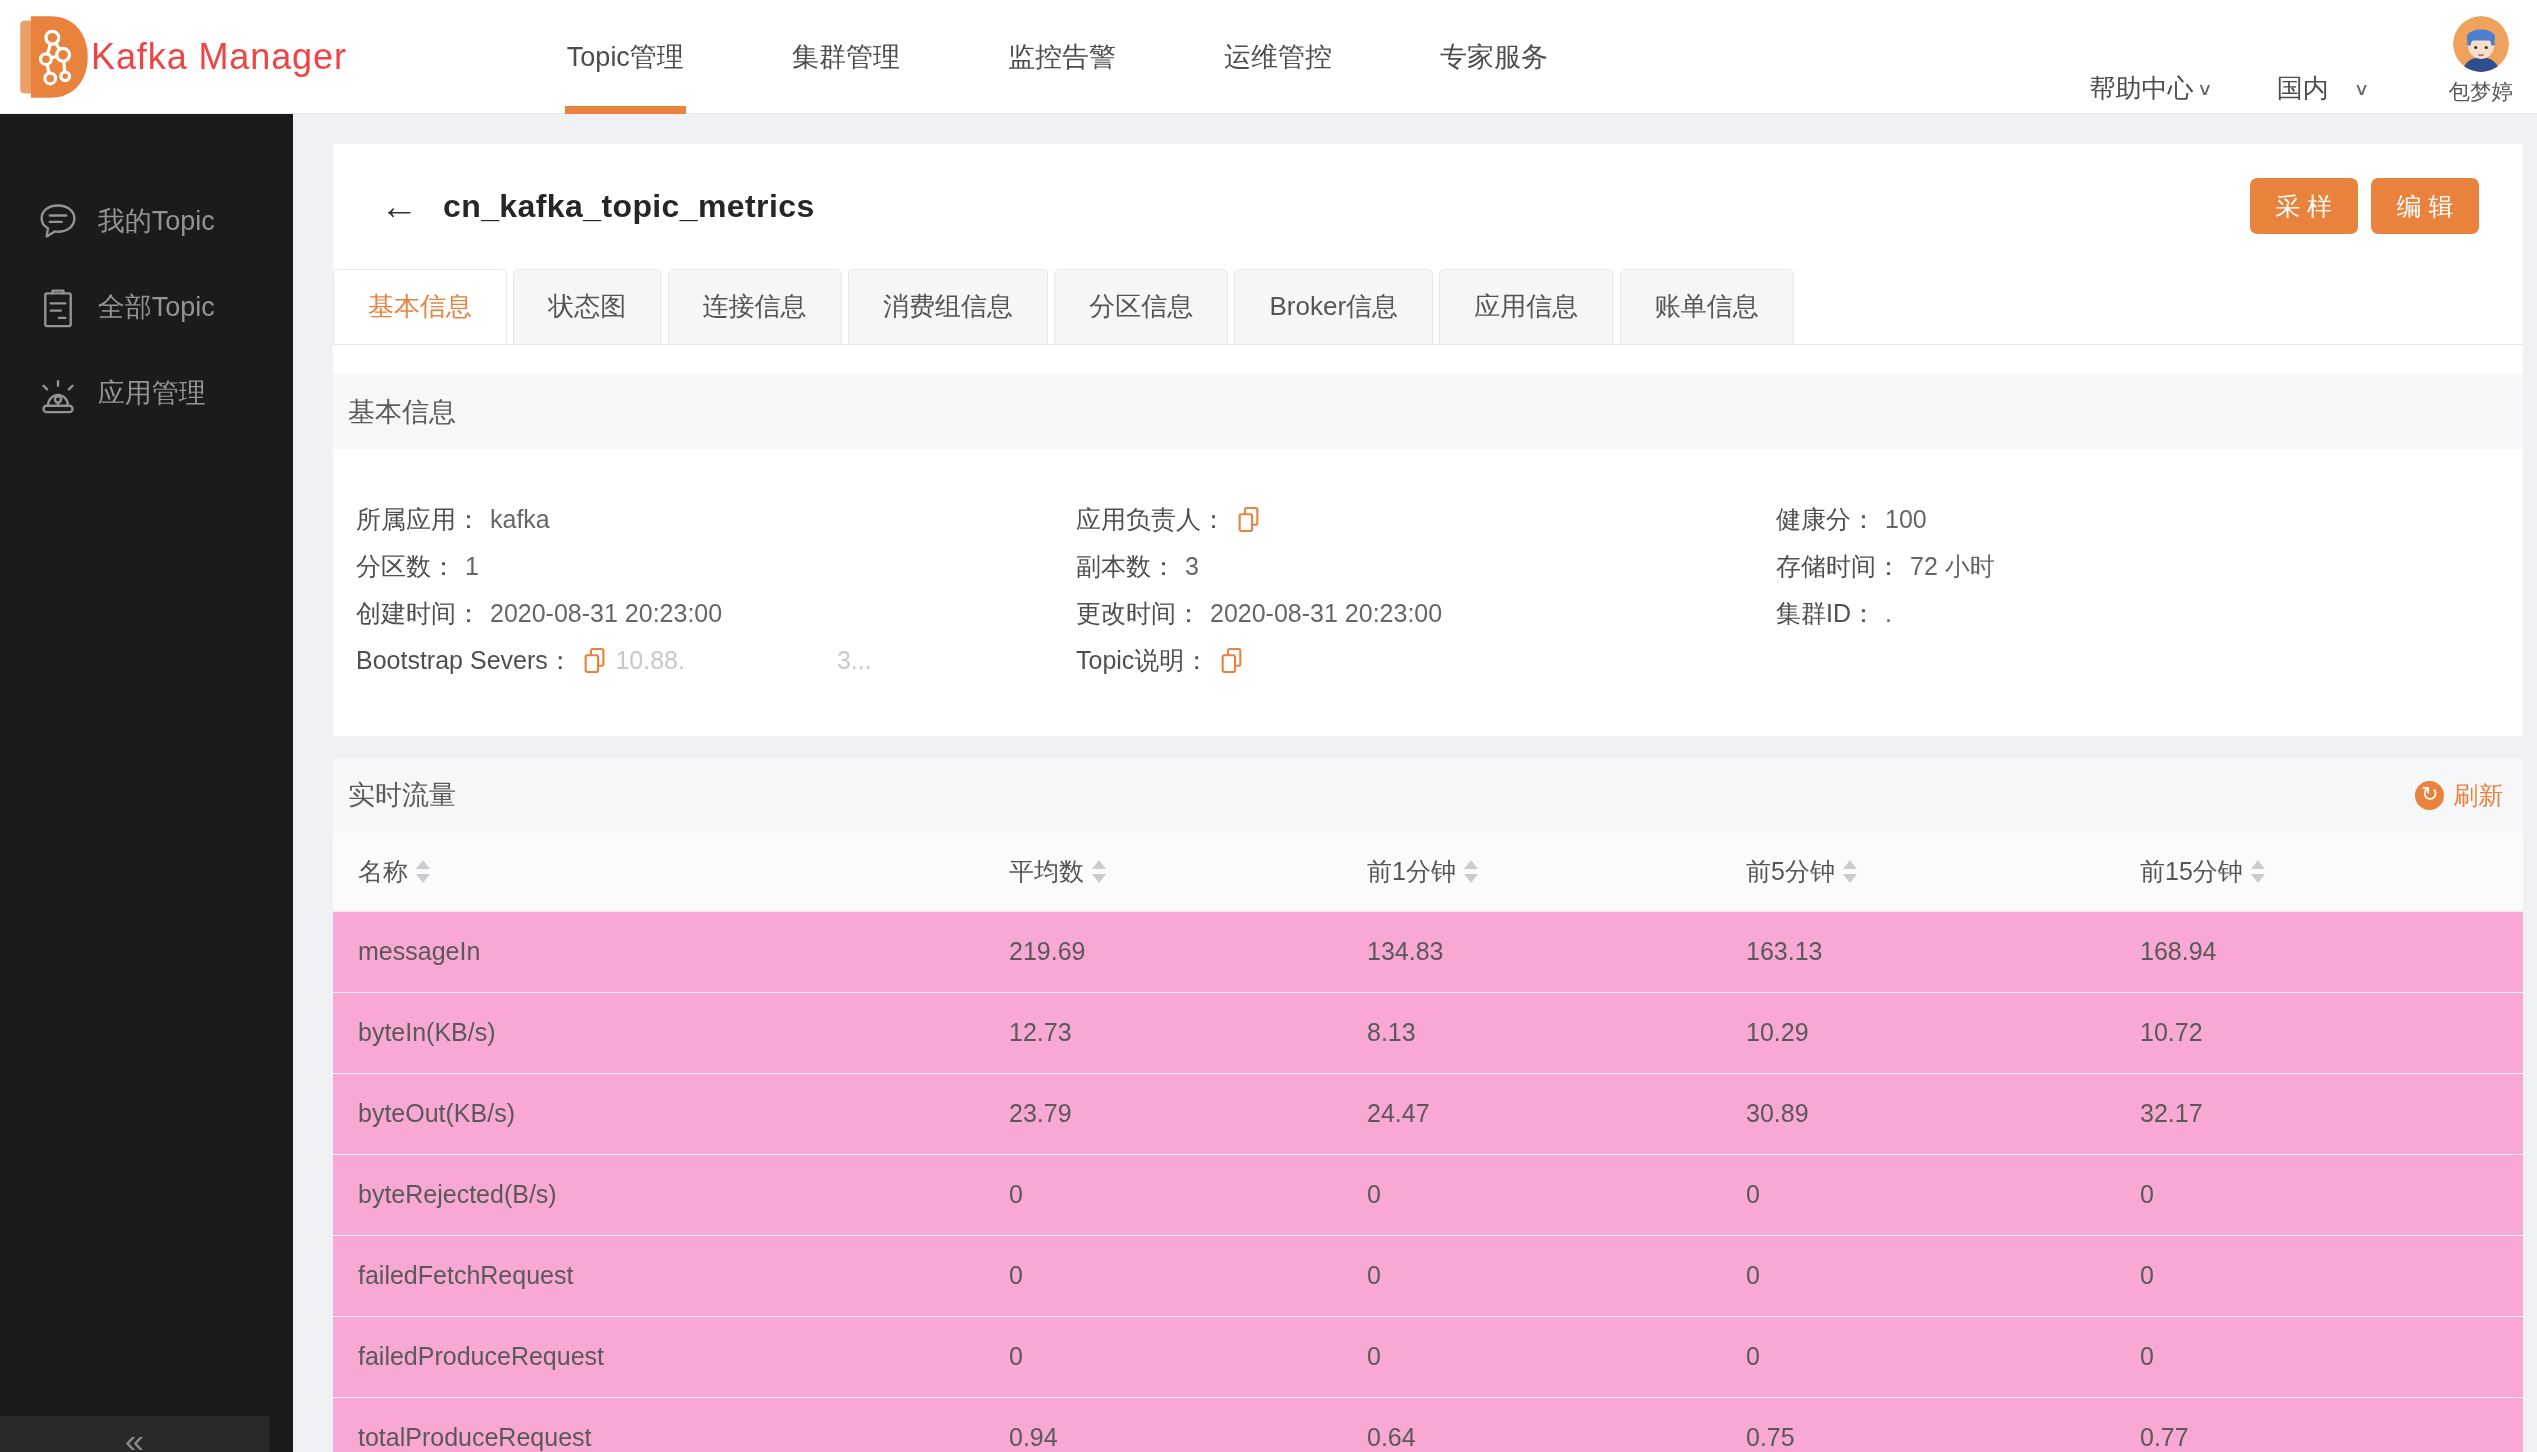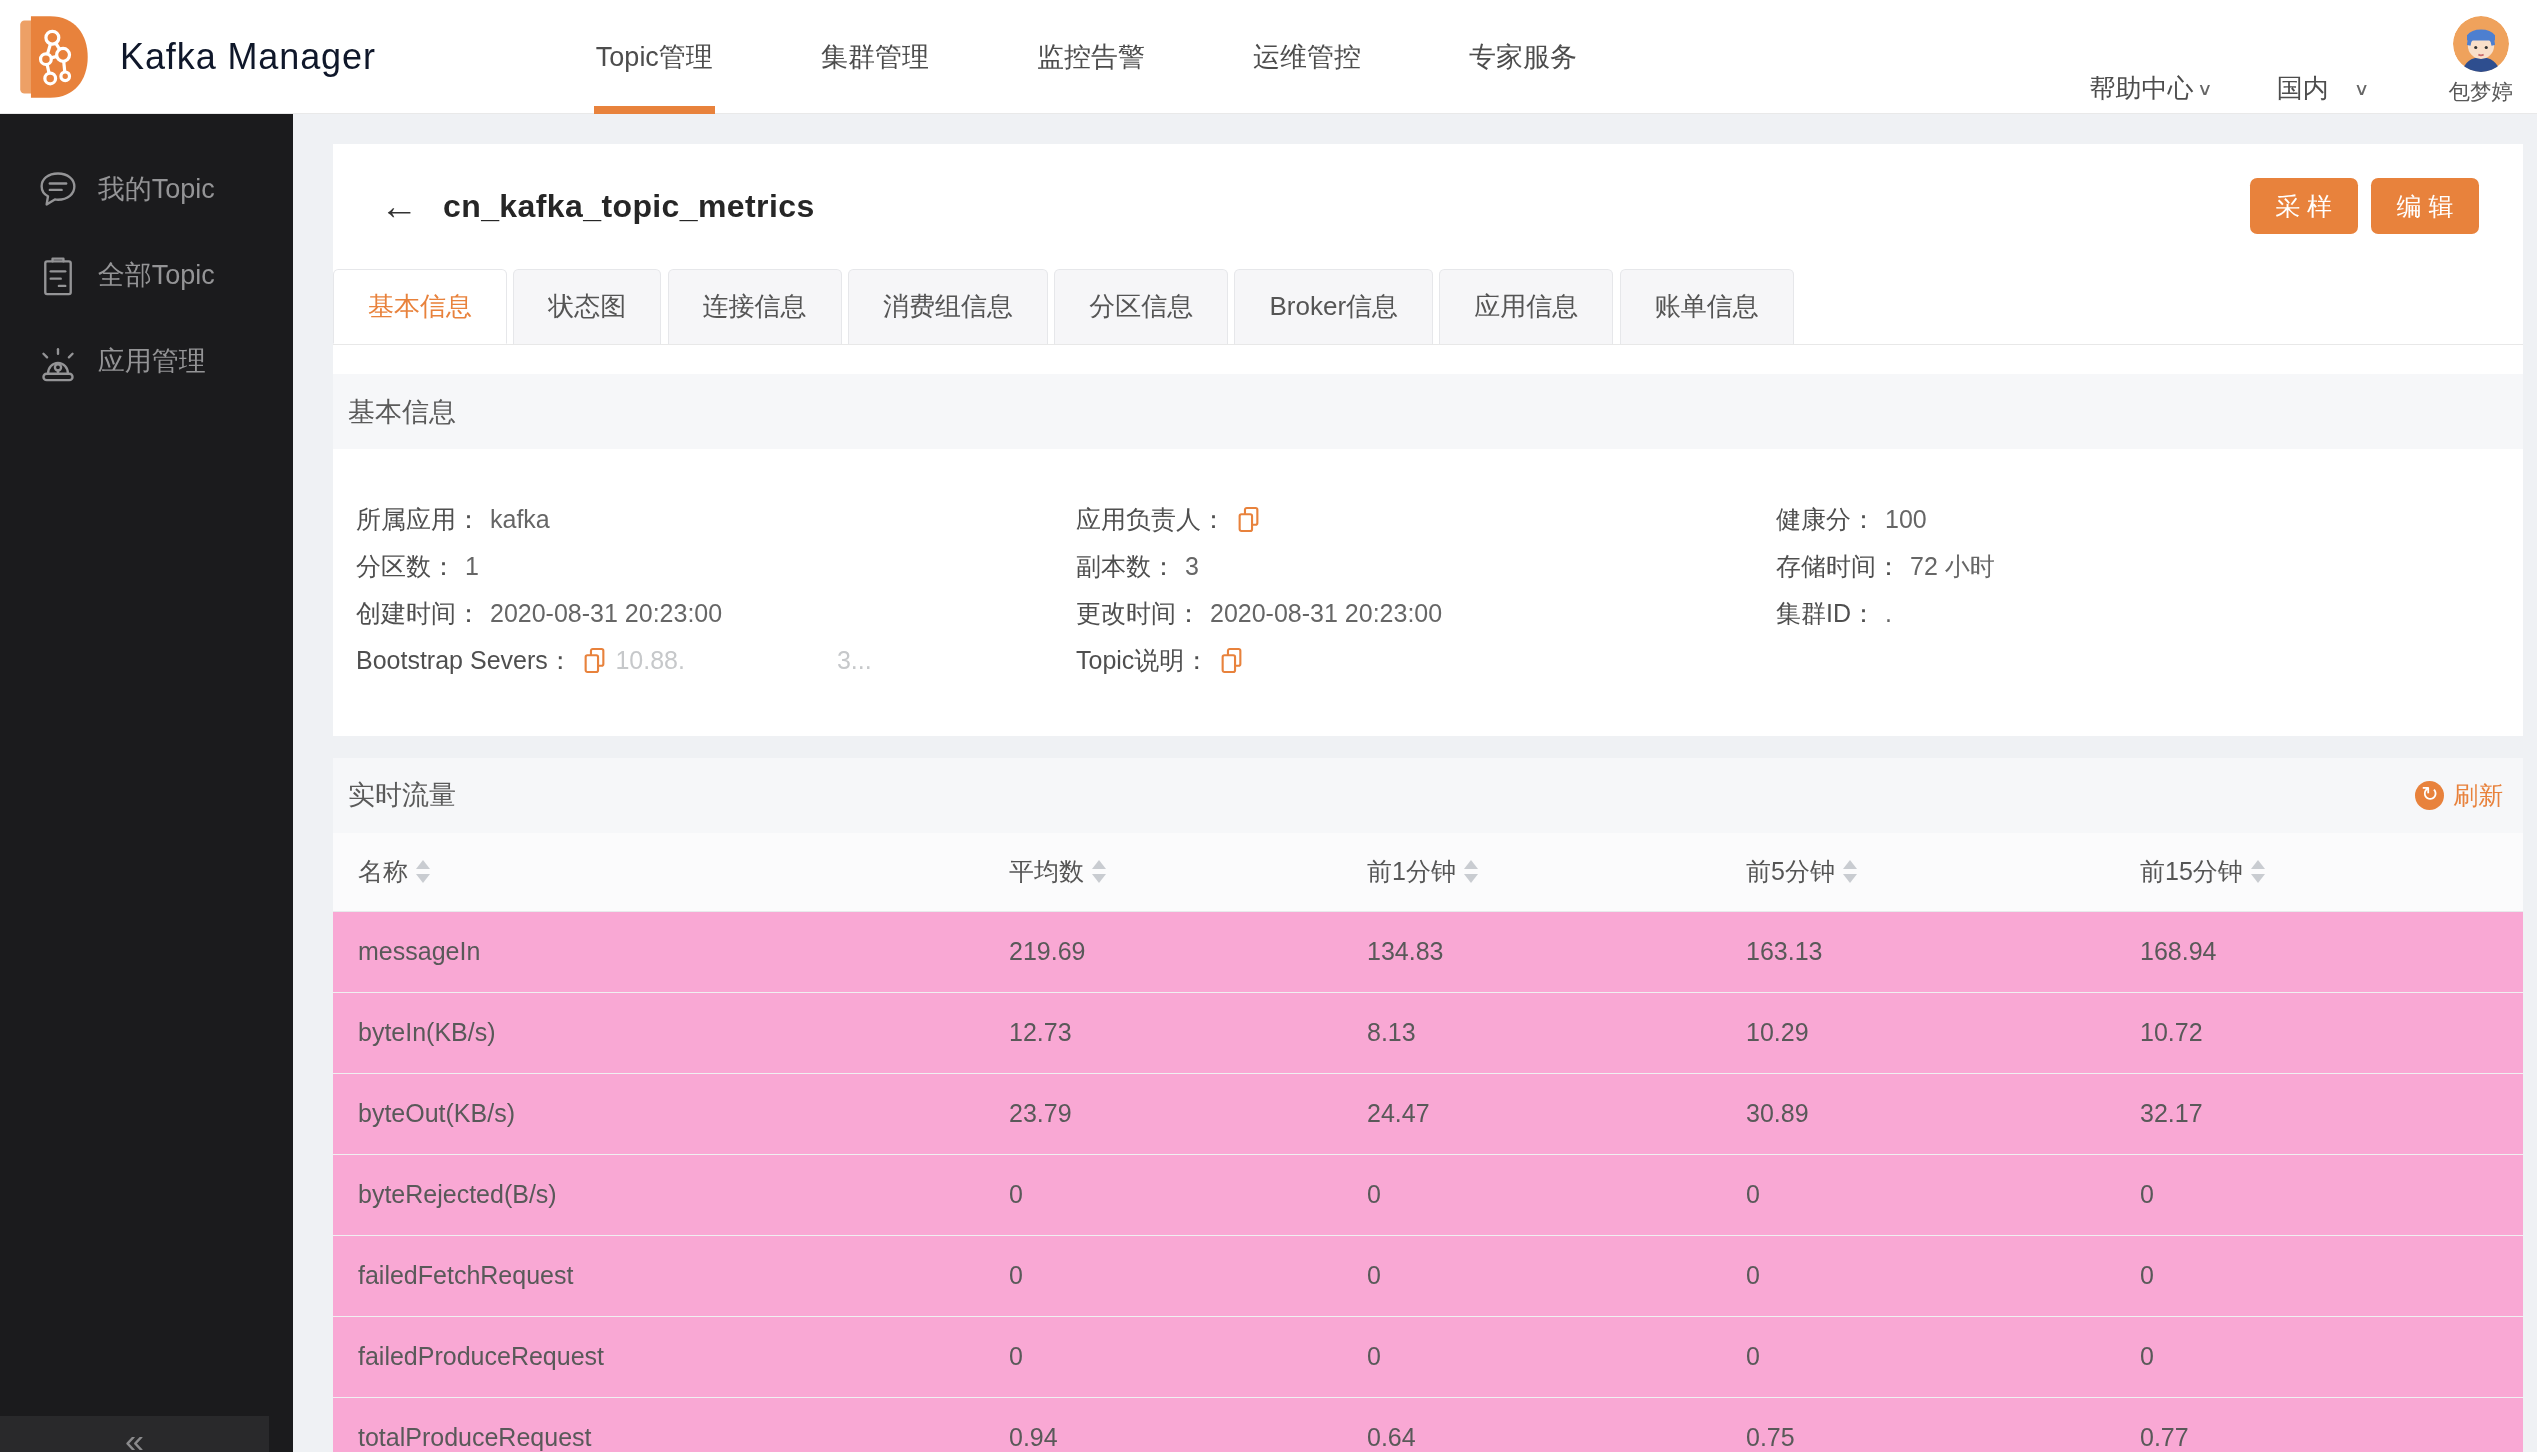--- a/index.html
+++ b/index.html
@@ -10,42 +10,42 @@
     --accent:#E8823C;
   }
   
   .navbar {
     position:absolute; top:0; left:0; width:2538px; height:114px;
     background:#fff; border-bottom:0.9px solid #e9e9e9;
     display:flex; align-items:center; padding:0 25px 0 18px; z-index:5;
   }
   .brand { display:flex; align-items:center; }
   .logo { width:73px; height:90px; display:inline-block; }
-  .brand-title { margin-left:29px; font-size:36px; font-weight:500; color:#0f172a; letter-spacing:0.9px; }
+  .brand-title { font-size:36px; font-weight:500; color:#ef4444; letter-spacing:0.9px; }
   .topnav { display:flex; margin-left:166px; height:114px; }
   .nav-item {
     position:relative; padding:0 54px; height:114px;
     display:flex; align-items:center; font-size:27px; color:#4d4d4d; cursor:pointer;
   }
   .nav-item.active::after {
     content:""; position:absolute; left:52px; right:52px; bottom:0; height:8px;
     background:var(--accent);
   }
   .nav-right { margin-left:auto; display:flex; align-items:flex-end; }
   .menu-link { display:flex; align-items:center; font-size:26px; color:#4d4d4d; cursor:pointer; }
   .menu-link .chev { font-size:21.5px; color:#666; margin-left:3.6px; transform:scaleY(.8); }
   .menu-link.region { margin-left:64px; }
   .menu-link.region .chev { margin-left:25px; }
   .user { display:flex; flex-direction:column; align-items:center; margin-left:79px; margin-top:9px; cursor:pointer; }
   .avatar { width:56px; height:56px; border-radius:50%; overflow:hidden; display:block; }
   .username { font-size:21.5px; color:#595959; margin-top:5.4px; }
   
   .sidebar {
     position:absolute; top:114px; left:0; bottom:0; width:293px;
-    background:#1b1b1d; padding-top:32px;
+    background:#1b1b1d; padding-top:64px;
   }
   .side-item {
     display:flex; align-items:center; height:86px; padding-left:38px;
     color:#949496; font-size:27px; cursor:pointer;
   }
   .side-item .sicon { width:40px; height:40px; margin-right:19.7px; display:inline-block; }
   .collapse-bar {
     position:absolute; left:0; bottom:0; width:269px; height:36px;
     background:#29292b; display:flex; align-items:center; justify-content:center; cursor:pointer;
   }

